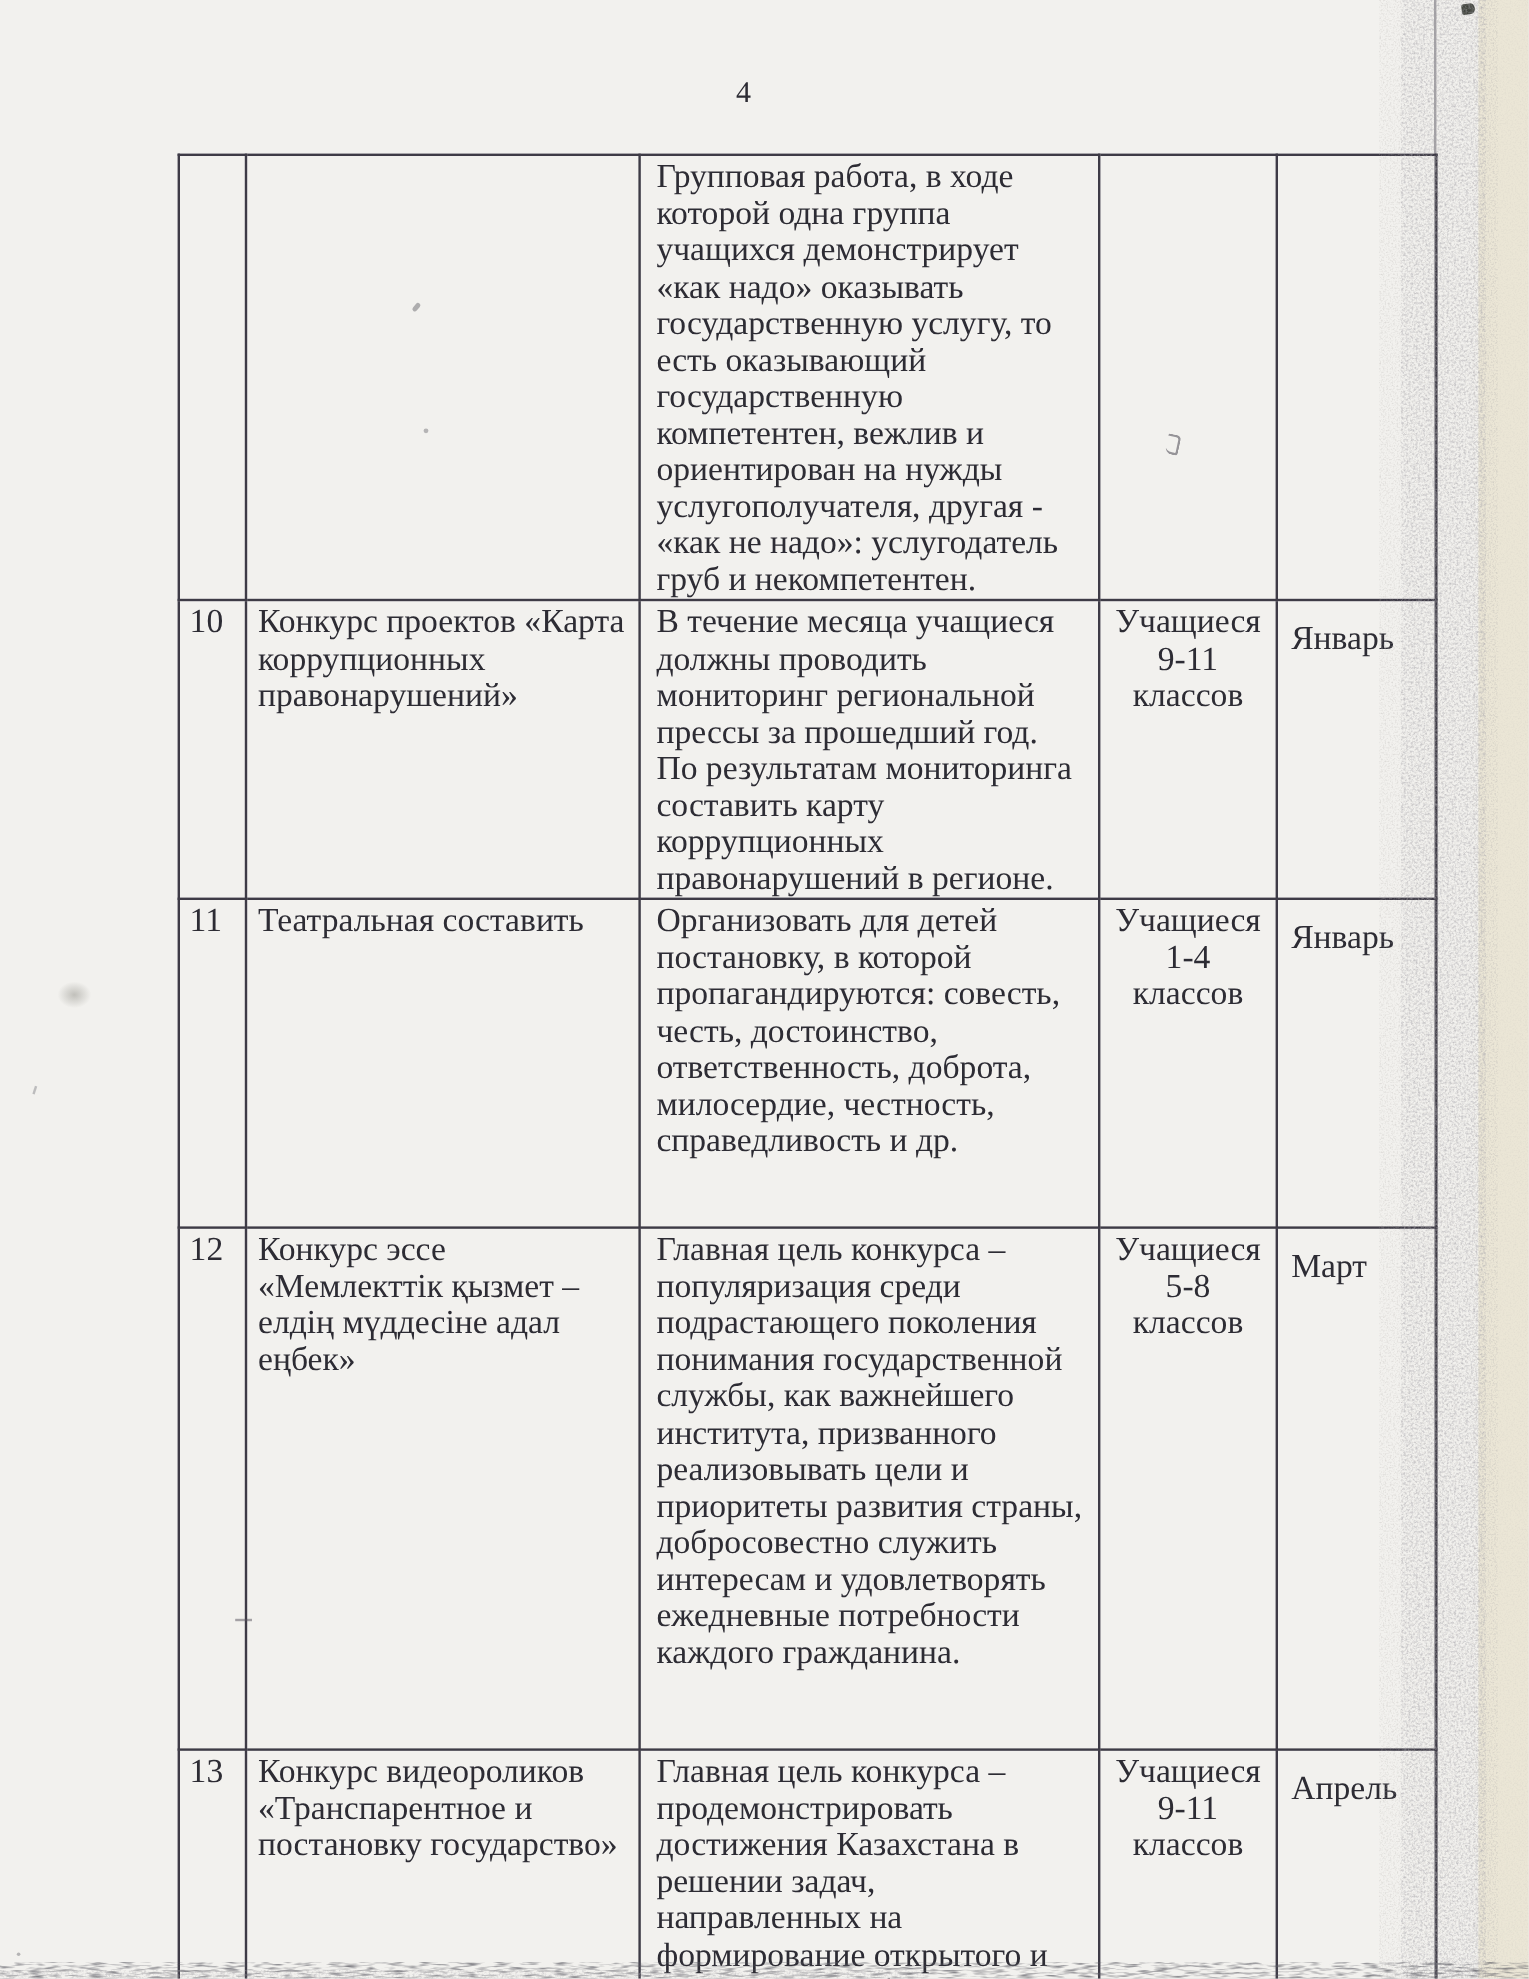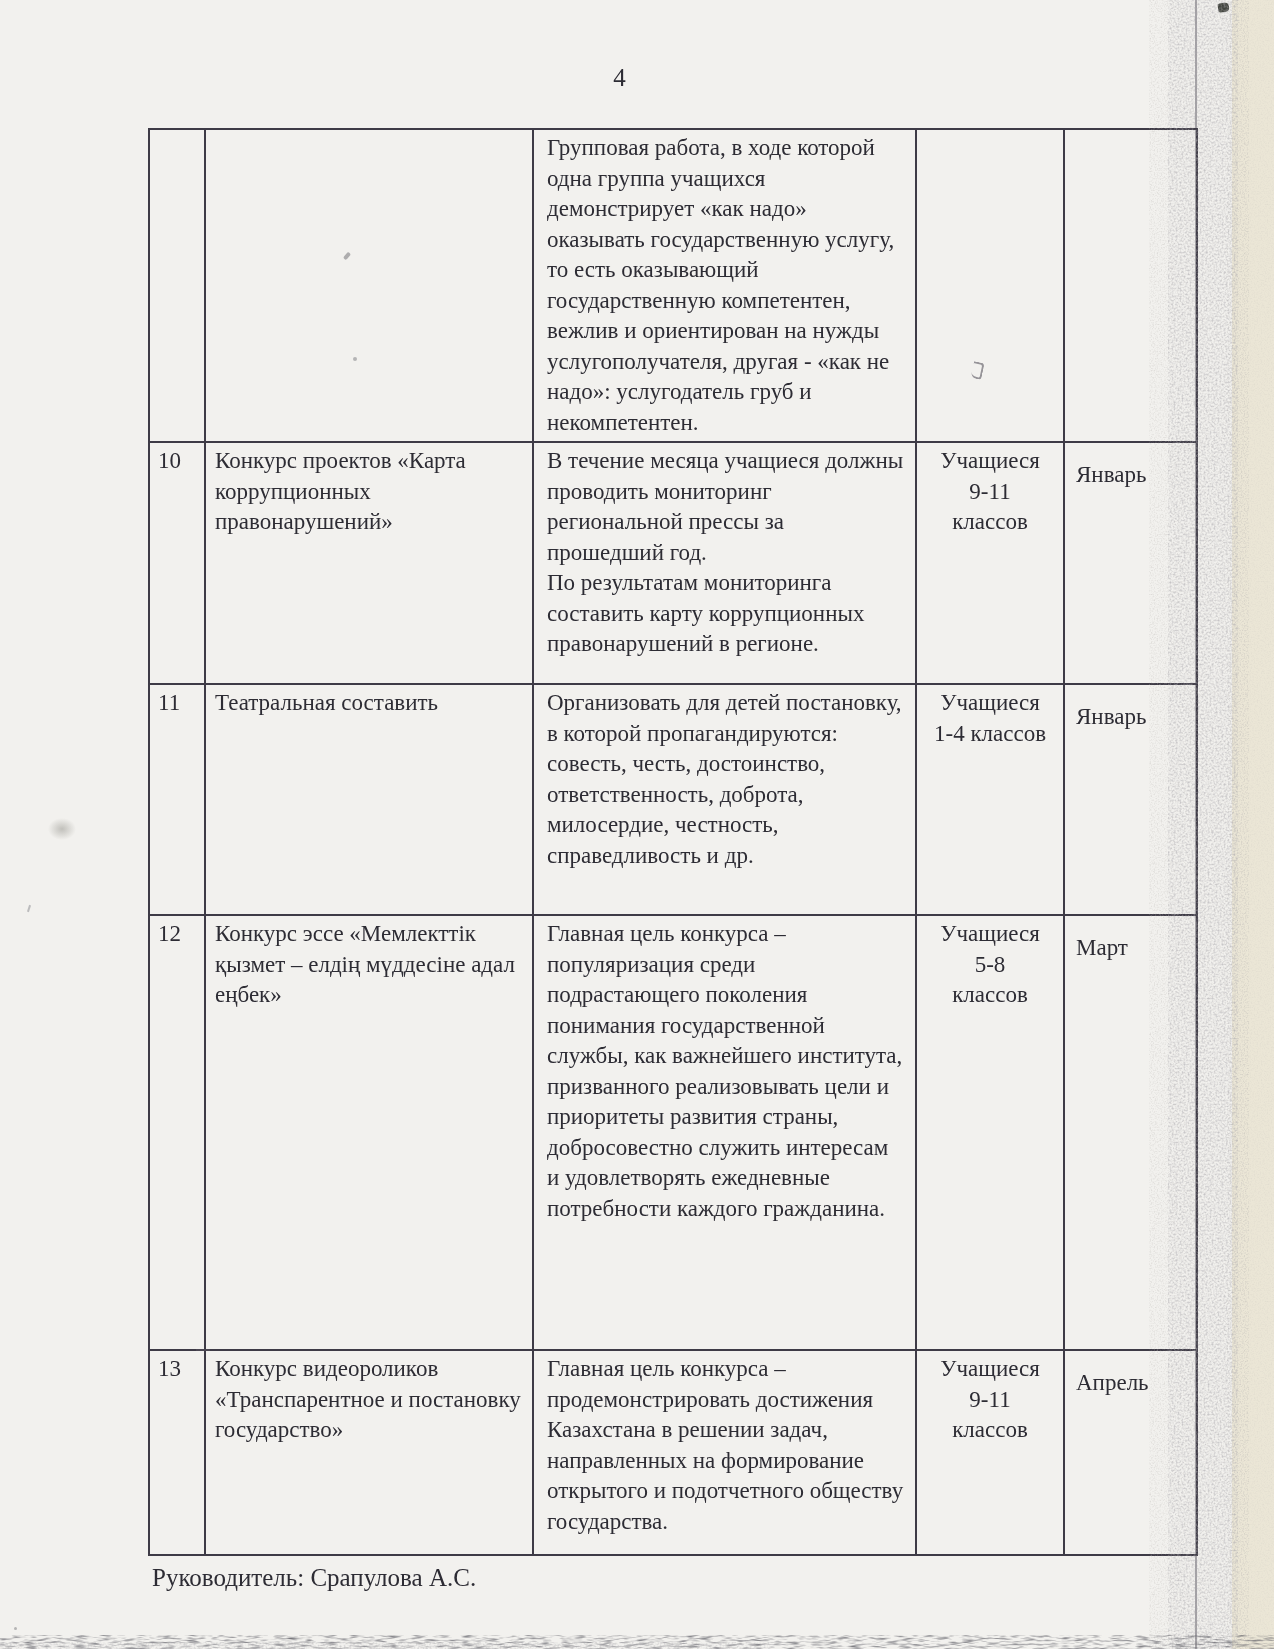--- a/index.html
+++ b/index.html
@@ -13,31 +13,31 @@
     position:absolute; top:64px; left:0; width:1240px;
     text-align:center; font-size:25px; letter-spacing:1px;
   }
   table.plan-table {
     position:absolute; left:148px; top:128px; width:1048px;
     border-collapse:collapse; table-layout:fixed;
   }
   table.plan-table td {
     border:2px solid #3e3b46;
     vertical-align:top; box-sizing:border-box;
-    font-size:23px; line-height:30.5px;
+    font-size:28px; line-height:30.5px;
     white-space:pre-line;
   }
   col.col-num   { width:56px; }
   col.col-name  { width:328px; }
   col.col-desc  { width:383px; }
   col.col-part  { width:148px; }
   col.col-month { width:133px; }
   tr.r0 td { height:313px; }
   tr.r1 td { height:242px; }
-  tr.r2 td { height:231px; }
+  tr.r2 td { height:274px; }
   tr.r3 td { height:435px; }
   tr.r4 td { height:205px;margin-top:12px; }
   td.c-num   { padding:3px 4px 0 8px; }
   td.c-name  { padding:3px 10px 0 9px; }
   td.c-desc  { padding:3px 10px 0 13px; }
   td.c-part  { padding:3px 5px 0 5px; text-align:center; }
   td.c-month { padding:17px 4px 0 11px; }
   .footer {
     position:absolute; left:152px; top:1564px;
     font-size:25px;
@@ -118,23 +118,20 @@
         <td class="c-name">Конкурс видеороликов «Транспарентное и постановку государство»</td>
         <td class="c-desc">Главная цель конкурса – продемонстрировать достижения Казахстана в решении задач, направленных на формирование открытого и подотчетного обществу государства.</td>
         <td class="c-part">Учащиеся
 9-11
 классов</td>
         <td class="c-month">Апрель</td>
       </tr>
     </tbody>
   </table>
 
-  <div class="footer">
-    <span>Руководитель: Срапулова А.С.</span>
-  </div>
 
   <div class="artifact fold-line"></div>
   <div class="artifact smudge1"></div>
   <div class="artifact speck1"></div>
   <div class="artifact speck2"></div>
   <div class="artifact speck3"></div>
   <div class="artifact speck4"></div>
   <div class="artifact squiggle1"></div>
   <div class="artifact dash1"></div>
   <div class="artifact corner-mark"></div>

